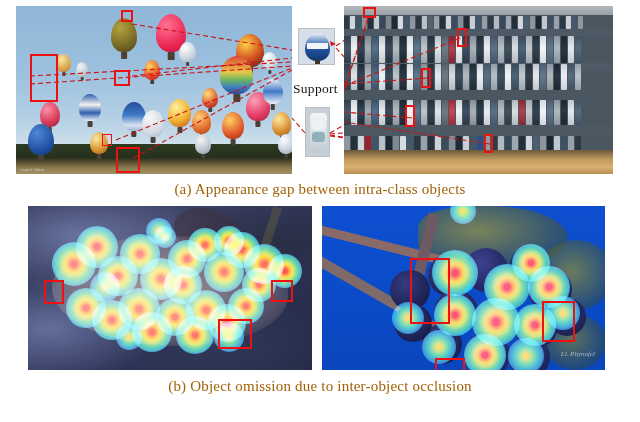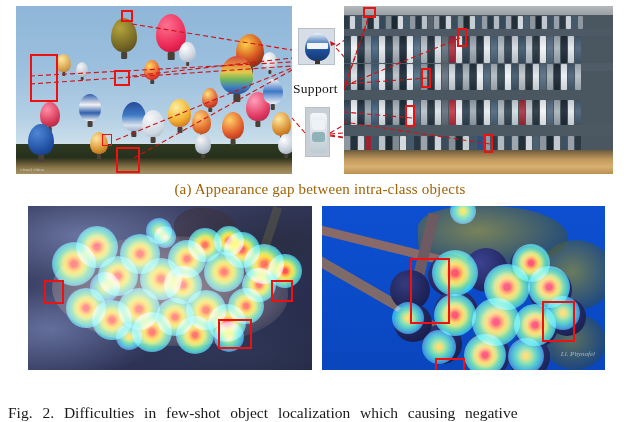--- a/index.html
+++ b/index.html
@@ -497,16 +497,16 @@
     <div class="hot soft" style="left:70px;top:96px;width:32px;height:32px;"></div>
     <div class="hot soft" style="left:128px;top:-8px;width:26px;height:26px;"></div>
 
     <div class="bbox" style="left:88px;top:52px;width:40px;height:66px;"></div>
     <div class="bbox" style="left:220px;top:95px;width:33px;height:41px;"></div>
     <div class="bbox" style="left:113px;top:152px;width:30px;height:24px;"></div>
 
     <div class="sig" style="right:10px;bottom:12px;">Ll. Pbynofel</div>
   </div>
 
-
-  <div class="figcaption" style="top:404px;">Fig.  2.    Difficulties  in  few-shot  object  localization  which  causing  negative</div>
+  <div class="caption" style="top:378px;">(b) Object omission due to inter-object occlusion</div>
+
 
 </div>
 
 </body></html>

